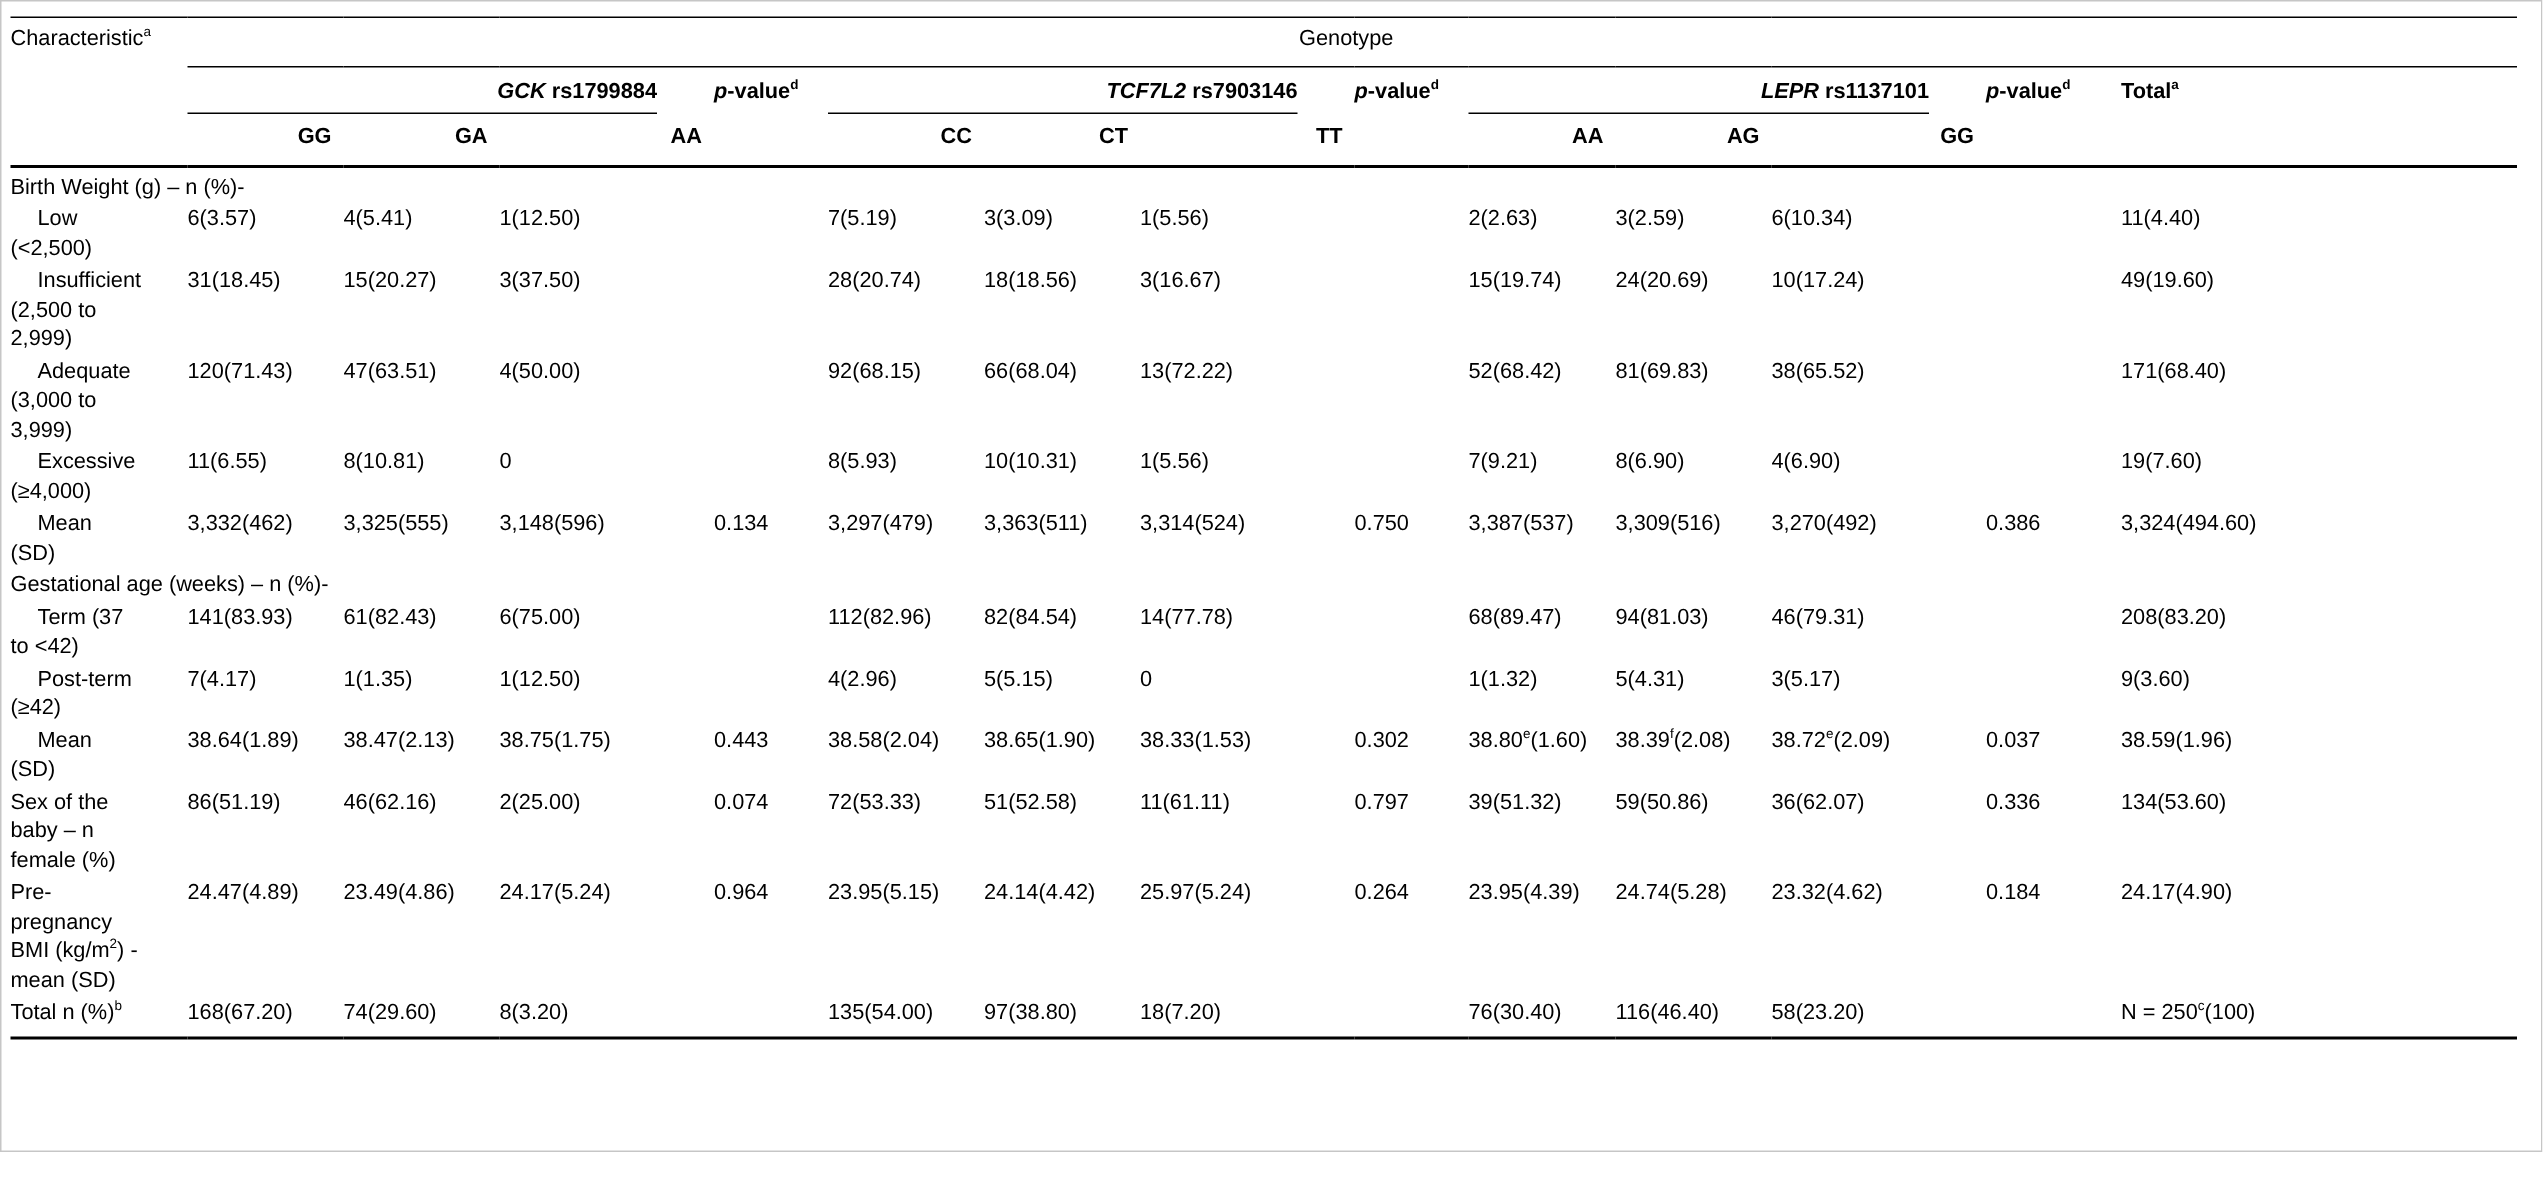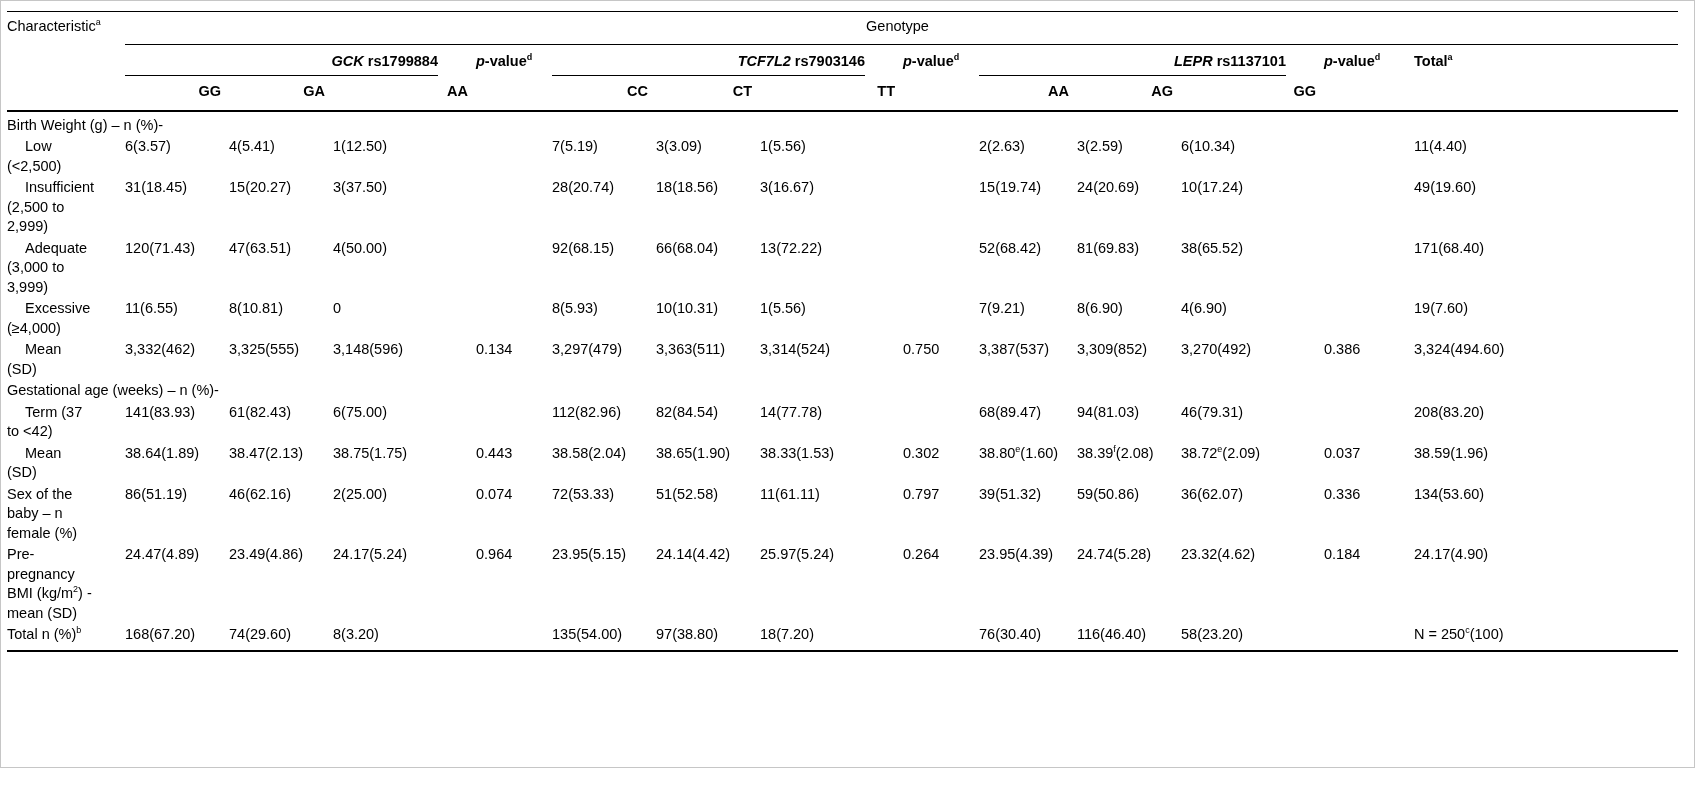--- a/index.html
+++ b/index.html
@@ -177,21 +177,21 @@
 (SD)</td>
           <td>3,332(462)</td>
           <td>3,325(555)</td>
           <td>3,148(596)</td>
           <td>0.134</td>
           <td>3,297(479)</td>
           <td>3,363(511)</td>
           <td>3,314(524)</td>
           <td>0.750</td>
           <td>3,387(537)</td>
-          <td>3,309(852)</td>
+          <td>3,309(516)</td>
           <td>3,270(492)</td>
           <td>0.386</td>
           <td>3,324(494.60)</td>
         </tr>
         <tr>
           <td colspan="14" class="lbl section">Gestational age (weeks) – n (%)-</td>
         </tr>
         <tr>
           <td class="lbl indent">Term (37
 to &lt;42)</td>
@@ -201,20 +201,37 @@
           <td></td>
           <td>112(82.96)</td>
           <td>82(84.54)</td>
           <td>14(77.78)</td>
           <td></td>
           <td>68(89.47)</td>
           <td>94(81.03)</td>
           <td>46(79.31)</td>
           <td></td>
           <td>208(83.20)</td>
+        </tr>
+        <tr>
+          <td class="lbl indent">Post-term
+(≥42)</td>
+          <td>7(4.17)</td>
+          <td>1(1.35)</td>
+          <td>1(12.50)</td>
+          <td></td>
+          <td>4(2.96)</td>
+          <td>5(5.15)</td>
+          <td>0</td>
+          <td></td>
+          <td>1(1.32)</td>
+          <td>5(4.31)</td>
+          <td>3(5.17)</td>
+          <td></td>
+          <td>9(3.60)</td>
         </tr>
         <tr>
           <td class="lbl indent">Mean
 (SD)</td>
           <td>38.64(1.89)</td>
           <td>38.47(2.13)</td>
           <td>38.75(1.75)</td>
           <td>0.443</td>
           <td>38.58(2.04)</td>
           <td>38.65(1.90)</td>

